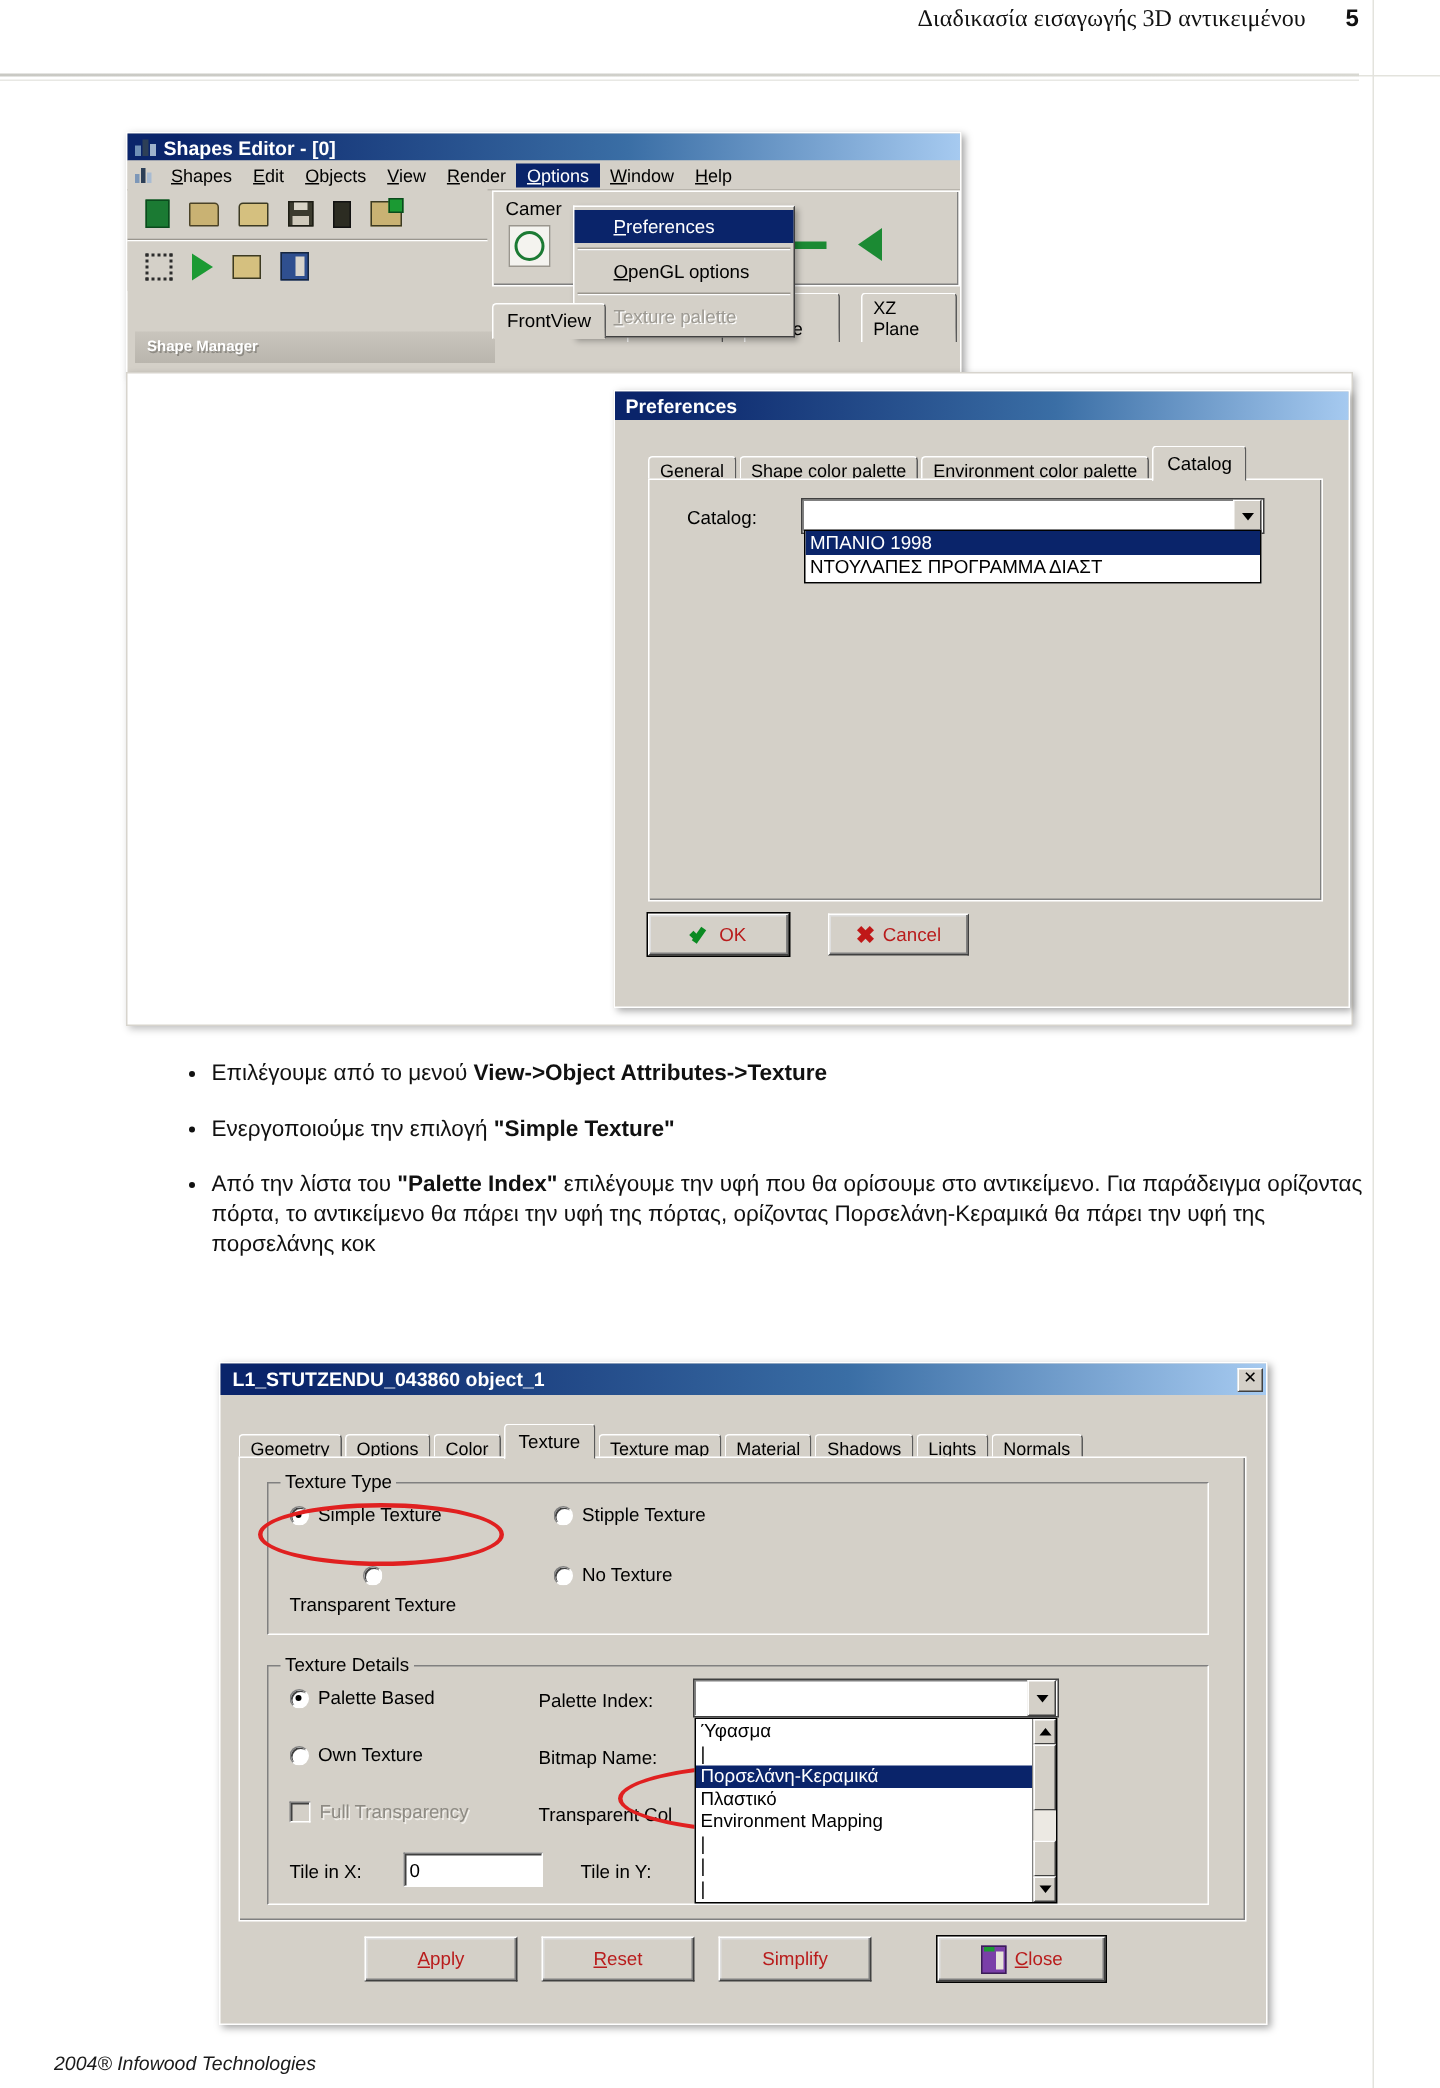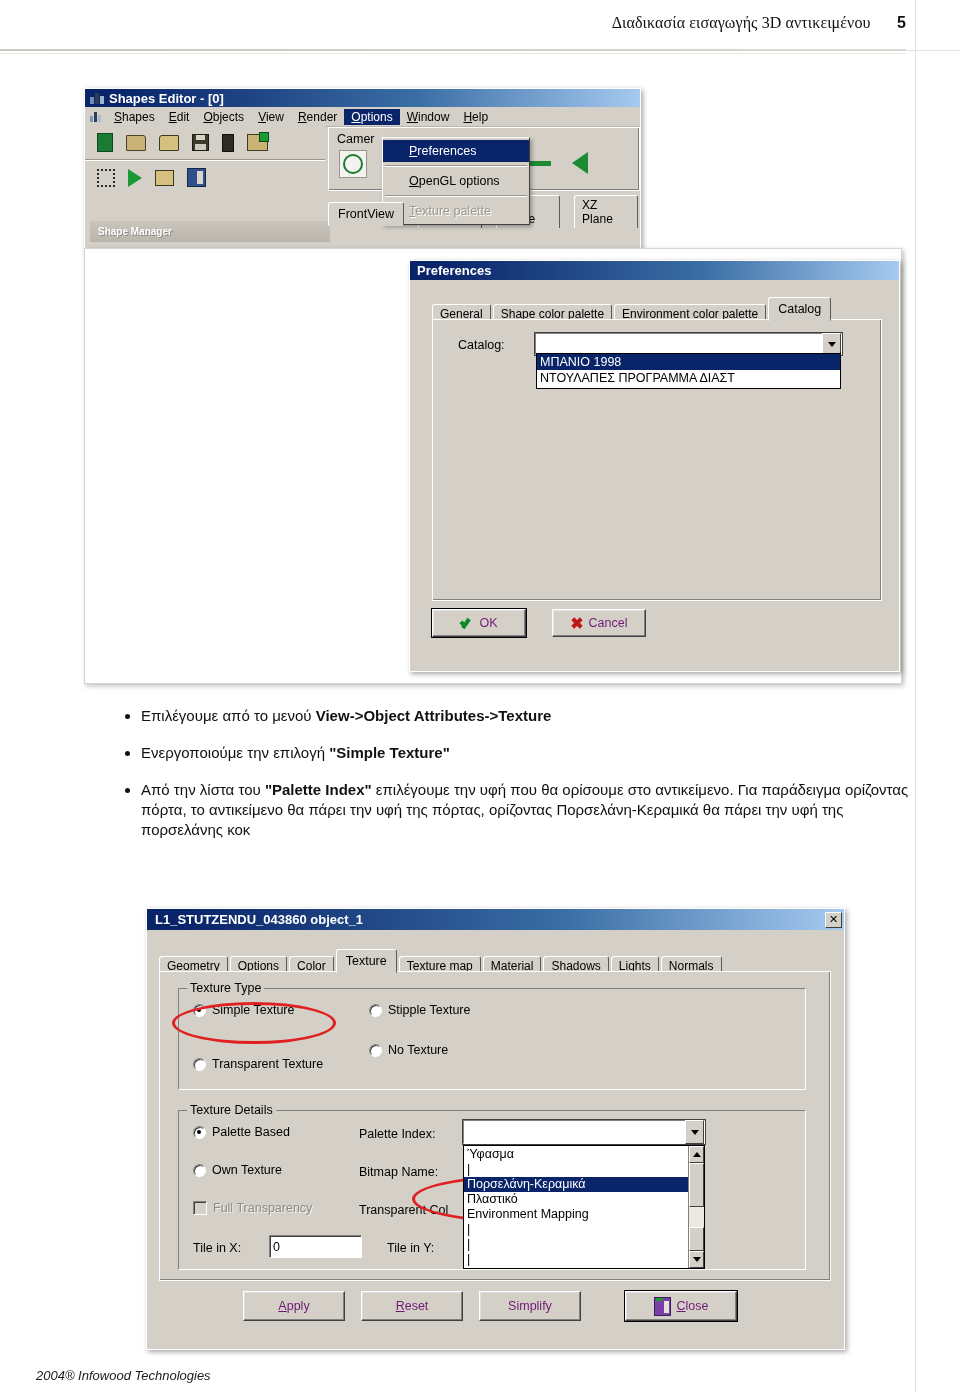--- a/index.html
+++ b/index.html
@@ -5,21 +5,21 @@
   html,body{margin:0;padding:0;}
   body{
     width:960px;height:1392px;
     background:#ffffff;
     font-family:"Liberation Sans","DejaVu Sans",sans-serif;
     position:relative;
     overflow:hidden;
   }
   
   .page-header{
-    position:absolute;left:0;top:14px;width:906px;
+    position:absolute;left:0;top:4px;width:906px;
     text-align:right;
     font-size:15.5px;color:#111;
     letter-spacing:.1px;
   }
   .page-header .hdr-title{font-family:"Liberation Serif","DejaVu Serif",serif;font-size:16px;}
   .page-header .hdr-num{font-weight:bold;margin-left:22px;font-size:16px;}
   .header-rule{
     position:absolute;left:0;top:49px;width:906px;height:2px;
     background:linear-gradient(to right,#c9c9c4,#d8d8d2);
   }
@@ -121,21 +121,21 @@
     font-size:12.5px;overflow:hidden;
   }
   .listbox .li{padding:0 3px;line-height:15px;height:15px;white-space:nowrap;color:#000;}
   .listbox .li.sel{background:#0a246a;color:#ffffff;}
 
   .btn{
     background:#d4d0c8;
     border:1px solid #ffffff;border-right-color:#404040;border-bottom-color:#404040;
     box-shadow:inset -1px -1px 0 #808080, inset 1px 1px 0 #dfdfdf;
     font-size:12.5px;display:flex;align-items:center;justify-content:center;gap:6px;
-    color:#701a75;
+    color:#b91c1c;
   }
   .btn.default{outline:1px solid #000;}
 
   .groupbox{
     border:1px solid #808080;border-right-color:#ffffff;border-bottom-color:#ffffff;
     position:relative;
   }
   .groupbox > .gb-title{
     position:absolute;top:-8px;left:8px;background:#d4d0c8;padding:0 3px;
     font-size:12.5px;color:#000;
@@ -365,21 +365,21 @@
     <div class="groupbox" style="position:absolute;left:18px;top:16px;width:626px;height:100px;">
       <span class="gb-title">Texture Type</span>
       <div class="opt" style="position:absolute;left:14px;top:14px;">
         <span class="radio on"></span>
         <span>Simple Texture</span>
       </div>
       <div class="opt" style="position:absolute;left:190px;top:14px;">
         <span class="radio"></span>
         <span>Stipple Texture</span>
       </div>
-      <div class="opt" style="position:absolute;left:14px;top:68px;">
+      <div class="opt" style="position:absolute;left:14px;top:55px;flex-direction:column;">
         <span class="radio"></span>
         <span>Transparent Texture</span>
       </div>
       <div class="opt" style="position:absolute;left:190px;top:54px;">
         <span class="radio"></span>
         <span>No Texture</span>
       </div>
     </div>
 
     <div class="groupbox" style="position:absolute;left:18px;top:138px;width:626px;height:158px;">

